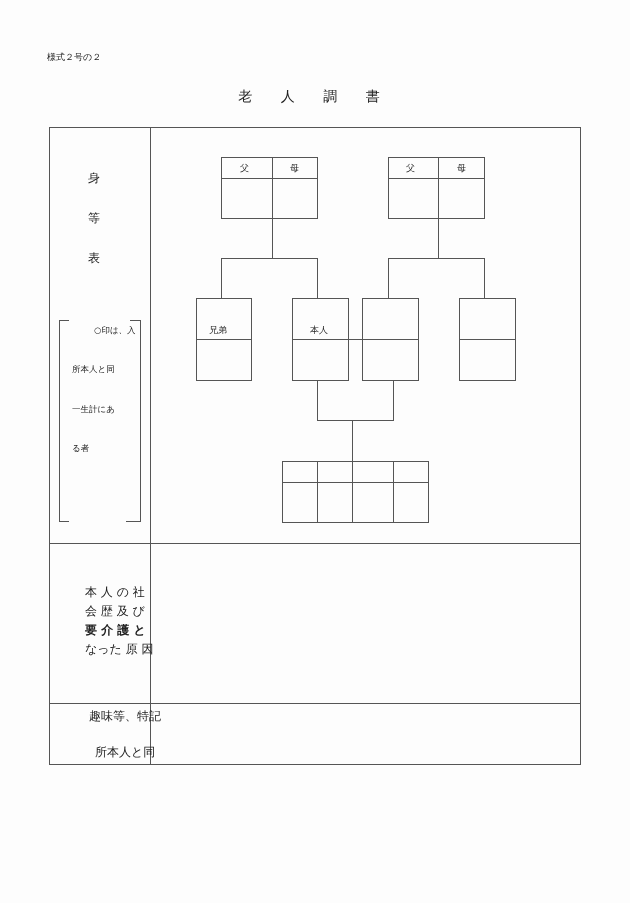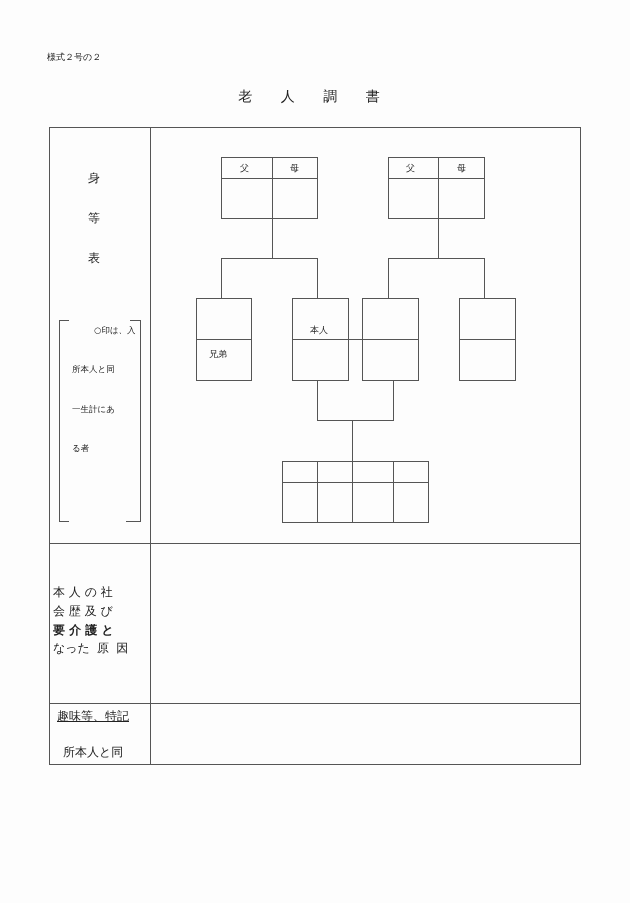--- a/index.html
+++ b/index.html
@@ -5,21 +5,21 @@
   html, body { margin:0; padding:0; background:#fdfdfd; }
   body { width:630px; height:903px; position:relative; overflow:hidden;
          font-family: "DejaVu Serif", "Liberation Serif", serif; color:#222; }
   .abs { position:absolute; }
   .form-no { left:47px; top:51px; font-size:9px; letter-spacing:0px; }
   .title { left:0; width:630px; top:88px; text-align:center; font-size:14px; letter-spacing:12px; padding-left:0; box-sizing:border-box; }
   .line { position:absolute; background:#555; }
   .lbl { position:absolute; font-size:9px; white-space:nowrap; }
   .vchar { position:absolute; font-size:12px; }
   .side-line { position:absolute; font-size:8.5px; white-space:nowrap; }
-  .big-lbl { position:absolute; font-size:12px; line-height:19px; white-space:pre; }
+  .big-lbl { position:absolute; font-size:12px; line-height:19px; white-space:pre;margin-left:32px; }
   .box { position:absolute; border:1px solid #555; box-sizing:border-box; }
 </style>
 </head>
 <body>
 
 <div class="abs form-no">様式２号の２</div>
 <div class="abs title">老 人 調 書</div>
 
 <div>
   <div class="line" style="left:49px;top:127px;width:532px;height:1px;"></div>
@@ -65,21 +65,21 @@
   <div class="line" style="left:388px;top:178px;width:97px;height:1px;"></div>
   <div class="line" style="left:438px;top:157px;width:1px;height:102px;"></div>
   <div class="lbl" style="left:406px;top:162px;">父</div>
   <div class="lbl" style="left:457px;top:162px;">母</div>
   <div class="line" style="left:388px;top:258px;width:97px;height:1px;"></div>
   <div class="line" style="left:388px;top:258px;width:1px;height:41px;"></div>
   <div class="line" style="left:484px;top:258px;width:1px;height:41px;"></div>
 
   <div class="box" style="left:196px;top:298px;width:56px;height:83px;"></div>
   <div class="line" style="left:196px;top:339px;width:56px;height:1px;"></div>
-  <div class="lbl" style="left:209px;top:324px;margin-top:24px;">兄弟</div>
+  <div class="lbl" style="left:209px;top:324px;">兄弟</div>
 
   <div class="box" style="left:292px;top:298px;width:57px;height:83px;"></div>
   <div class="line" style="left:292px;top:339px;width:126px;height:1px;"></div>
   <div class="lbl" style="left:310px;top:324px;">本人</div>
 
   <div class="box" style="left:362px;top:298px;width:57px;height:83px;"></div>
 
   <div class="box" style="left:459px;top:298px;width:57px;height:83px;"></div>
   <div class="line" style="left:459px;top:339px;width:57px;height:1px;"></div>
 
@@ -91,18 +91,18 @@
   <div class="box" style="left:282px;top:461px;width:147px;height:62px;"></div>
   <div class="line" style="left:282px;top:482px;width:147px;height:1px;"></div>
   <div class="line" style="left:317px;top:461px;width:1px;height:62px;"></div>
   <div class="line" style="left:352px;top:461px;width:1px;height:62px;"></div>
   <div class="line" style="left:393px;top:461px;width:1px;height:62px;"></div>
 </div>
 
 <div class="big-lbl" style="left:53px;top:583px;">本 人 の 社</div>
 <div class="big-lbl" style="left:53px;top:602px;">会 歴 及 び</div>
 <div class="big-lbl" style="left:53px;top:621px;font-weight:bold;">要 介 護 と</div>
-<div class="big-lbl" style="left:53px;top:640px;font-family:Liberation Mono, monospace;">なった 原 因</div>
+<div class="big-lbl" style="left:53px;top:640px;">なった 原 因</div>
 <div class="abs" style="left:152px;top:545px;width:427px;height:157px;"></div>
 
-<div class="big-lbl" style="left:57px;top:707px;text-decoration:underline;">趣味等、特記</div>
+<div class="big-lbl" style="left:57px;top:707px;">趣味等、特記</div>
 <div class="big-lbl" style="left:63px;top:743px;">所本人と同</div>
 <div class="abs" style="left:152px;top:705px;width:427px;height:58px;"></div>
 
 </body></html>

